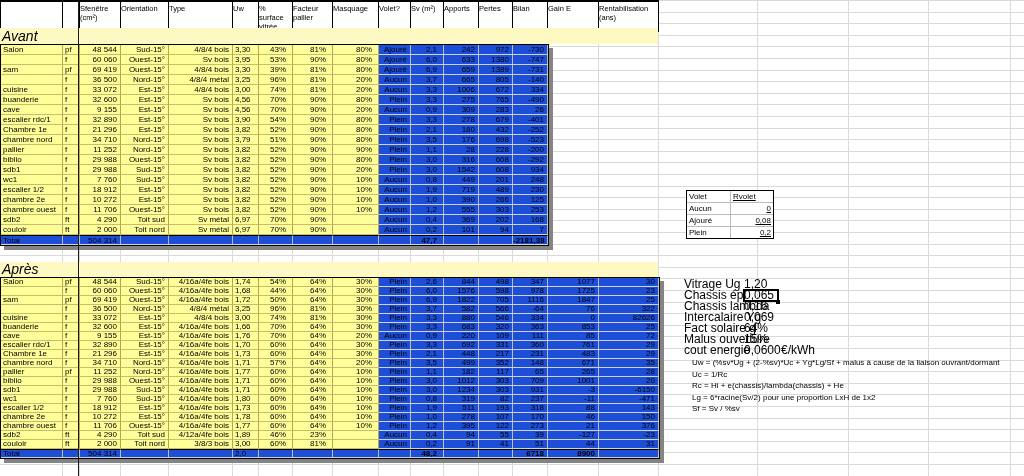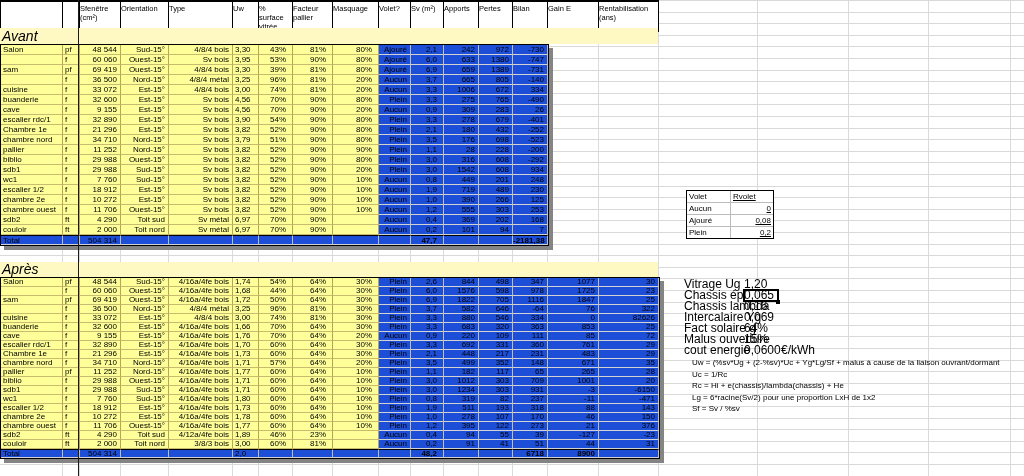--- a/index.html
+++ b/index.html
@@ -446,21 +446,21 @@
       <div class="cell a-r yl">36 500</div>
       <div class="cell a-r yl">Nord-15°</div>
       <div class="cell a-r yl">4/8/4 métal</div>
       <div class="cell a-l yl">3,25</div>
       <div class="cell a-r yl p6">96%</div>
       <div class="cell a-r yl p6">81%</div>
       <div class="cell a-r yl p6">30%</div>
       <div class="cell a-r">Plein</div>
       <div class="cell a-r p6">3,7</div>
       <div class="cell a-r">582</div>
-      <div class="cell a-r">646</div>
+      <div class="cell a-r">566</div>
       <div class="cell a-r">-64</div>
       <div class="cell a-r">76</div>
       <div class="cell a-r">322</div>
       <div class="cell a-l yl">cuisine</div>
       <div class="cell a-l yl">f</div>
       <div class="cell a-r yl">33 072</div>
       <div class="cell a-r yl">Est-15°</div>
       <div class="cell a-r yl">4/8/4 bois</div>
       <div class="cell a-l yl">3,00</div>
       <div class="cell a-r yl p6">74%</div>

